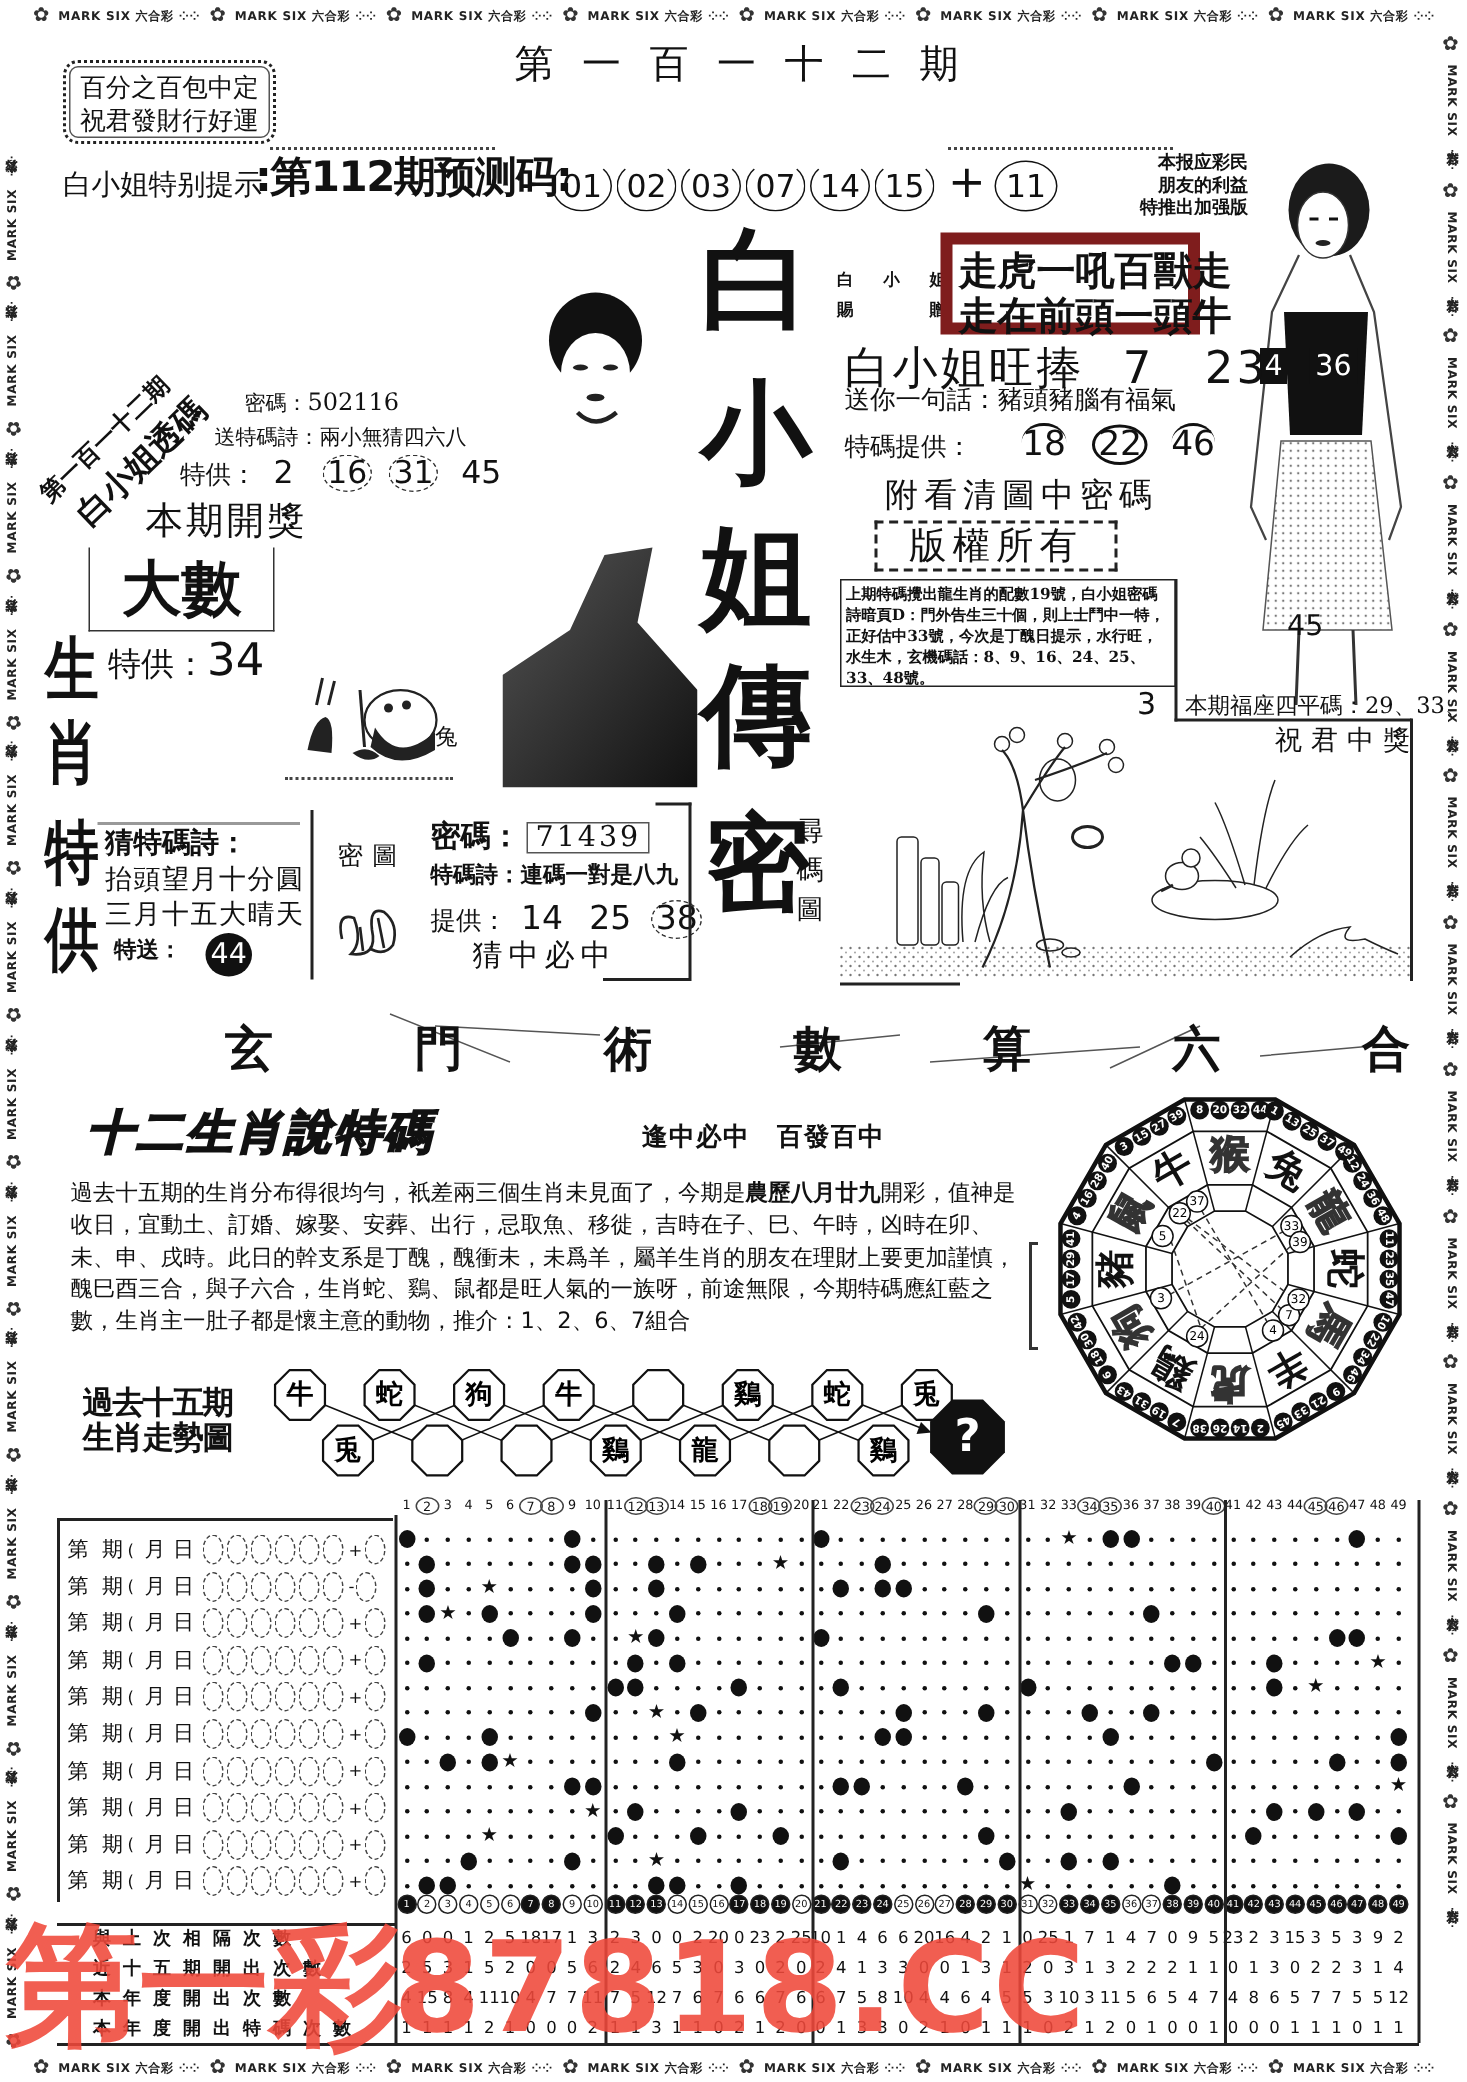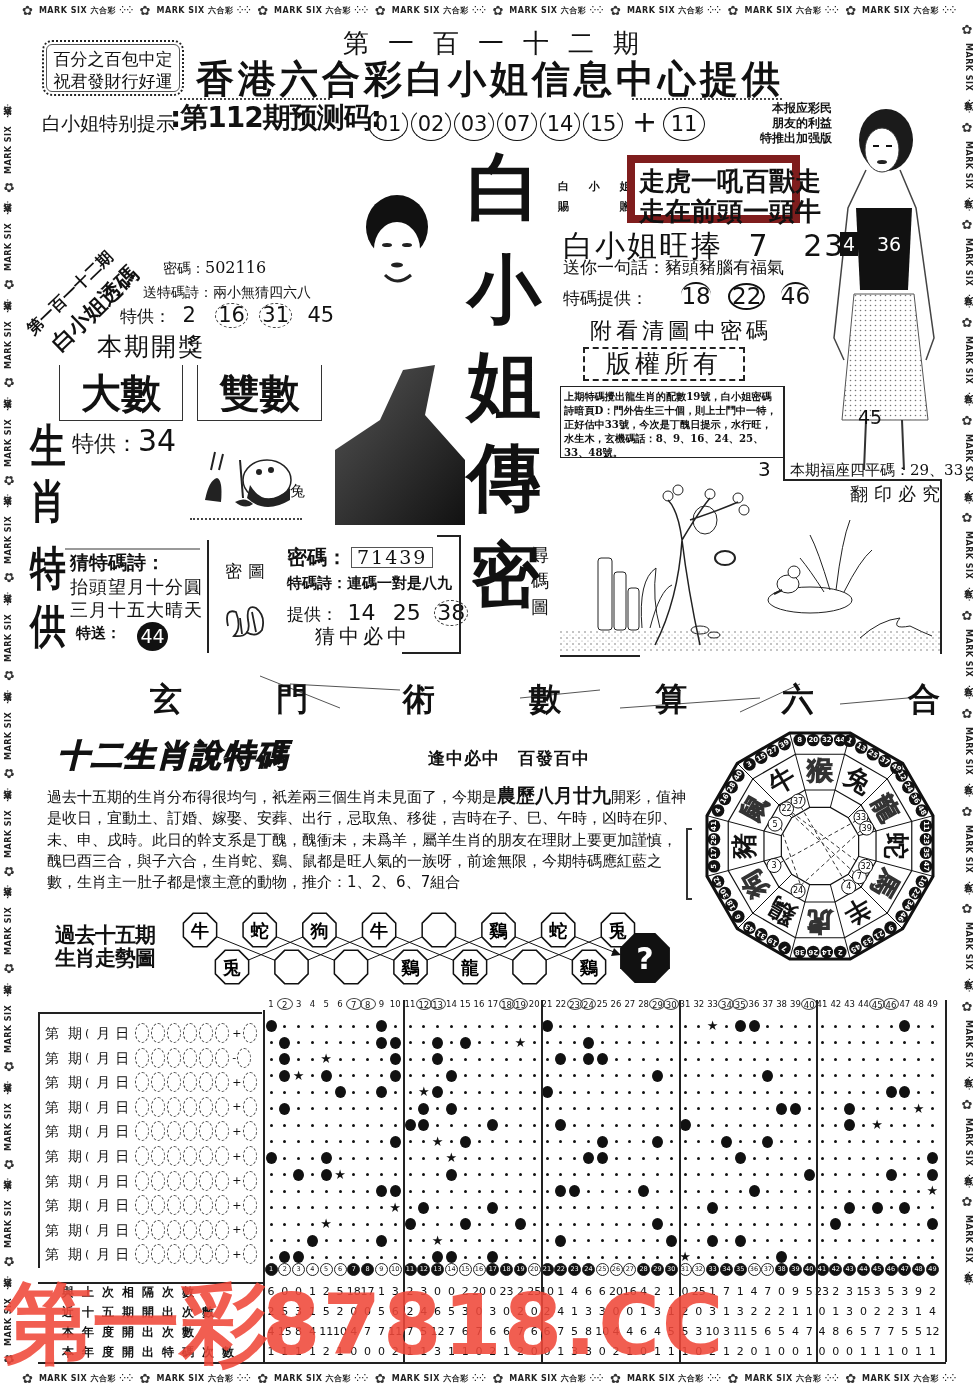--- a/index.html
+++ b/index.html
@@ -173,21 +173,20 @@
       <span class="stx">MARK SIX 六合彩 ⁘⁘</span>
       <span class="flw">✿</span>
       <span class="stx">MARK SIX 六合彩 ⁘⁘</span>
     </div>
 
   <div id="slogan-box" class="a">
     <span>百分之百包中定</span>
     <span>祝君發財行好運</span>
   </div>
   <div id="issue-title" class="a serif">第一百一十二期</div>
-  <div id="main-title" class="a serif">香港六合彩白小姐信息中心提供</div>
   <div class="dotline" style="left:180px;top:98px;width:150px"></div>
   <div class="dotline" style="left:632px;top:98px;width:150px"></div>
   <div id="hint-label" class="a">白小姐特别提示</div>
   <div id="prediction-label" class="a">:第112期预测码:</div>
   <div id="pred-nums" class="a">
       <span class="pcirc">01</span>
       <span class="pcirc">02</span>
       <span class="pcirc">03</span>
       <span class="pcirc">07</span>
       <span class="pcirc">14</span>
@@ -230,21 +229,20 @@
   </div>
   <div class="a" style="left:120px;top:303px;font-size:17px">
     <span>特供：</span>
     <span style="font-size:21px;margin-left:6px">2</span>
     <span class="dcirc" style="font-size:21px;margin-left:14px">16</span>
     <span class="dcirc" style="font-size:21px;margin-left:6px">31</span>
     <span style="font-size:21px;margin-left:10px">45</span>
   </div>
   <div class="a" style="left:97px;top:334px;font-size:25px;letter-spacing:2px">本期開獎</div>
   <div class="bigbox" style="left:59px;width:124px">大數</div>
-  <div class="bigbox" style="left:197px;width:125px">雙數</div>
   <div class="a" style="left:72px;top:426px;font-size:22px">
     <span>特供：</span><span style="font-size:30px">34</span>
   </div>
   <div class="vchar" style="top:423px">生</div>
   <div class="vchar" style="top:478px">肖</div>
   <div class="vchar" style="top:545px">特</div>
   <div class="vchar" style="top:603px">供</div>
   <div class="hl" style="left:65px;top:548px;width:135px;background:#999"></div>
   <div class="a b" style="left:70px;top:553px;font-size:19px">猜特碼詩：</div>
   <div class="a" style="left:70px;top:578px;font-size:18px;letter-spacing:1px">抬頭望月十分圓</div>
@@ -337,21 +335,21 @@
   <div class="a" style="left:590px;top:320px;font-size:22px;letter-spacing:4px">附看清圖中密碼</div>
   <div id="fax-box" class="a">版權所有</div>
   <div id="fax-text" class="a">上期特碼攪出龍生肖的配數19號，白小姐密碼詩暗頁D：門外告生三十個，則上士鬥中一特，正好估中33號，今次是丁醜日提示，水行旺，水生木，玄機碼話：8、9、16、24、25、33、48號。</div>
   <div class="a" style="left:758px;top:459px;font-size:20px">3</div>
   <div class="vl" style="left:783px;top:386px;height:95px"></div>
   <div class="a serif" style="left:790px;top:463px;font-size:15px">
     <span>本期福座四平碼：</span><span>29、33、41、48</span>
   </div>
   <div class="hl" style="left:783px;top:479px;width:158px"></div>
   <div class="vl" style="left:940px;top:479px;height:175px"></div>
-  <div class="a serif" style="left:850px;top:485px;font-size:18px;letter-spacing:6px">翻印必究</div>
+  <div class="a serif" style="left:850px;top:485px;font-size:18px;letter-spacing:6px">祝君中獎</div>
   <svg class="a" style="left:560px;top:480px" width="380" height="180">
     <defs>
         <pattern id="grain" width="6" height="6" patternUnits="userSpaceOnUse">
           <circle cx="1" cy="2" r=".8" fill="#777"></circle>
           <circle cx="4" cy="5" r=".6" fill="#999"></circle>
         </pattern>
       </defs>
     <rect x="0" y="150" width="380" height="22" fill="url(#grain)"></rect>
     <rect x="38" y="78" width="14" height="72" rx="3" fill="none" stroke="#222"></rect>
     <rect x="54" y="92" width="12" height="58" rx="3" fill="none" stroke="#222"></rect>
@@ -384,21 +382,21 @@
     <span>門</span>
     <span>術</span>
     <span>數</span>
     <span>算</span>
     <span>六</span>
     <span>合</span>
   </div>
 
   <div id="zodiac-title" class="a">十二生肖說特碼</div>
   <div id="zodiac-motto" class="a">逢中必中　百發百中</div>
-  <div id="zodiac-paragraph" class="a"><span>過去十五期的生肖分布得很均勻，衹差兩三個生肖未見面了，今期是</span><b style="font-size:19px">農歷八月廿九</b><span>開彩，值神是收日，宜動土、訂婚、嫁娶、安葬、出行，忌取魚、移徙，吉時在子、巳、午時，凶時在卯、未、申、戌時。此日的幹支系是丁醜，醜衝未，未爲羊，屬羊生肖的朋友在理財上要更加謹慎，醜巳酉三合，與子六合，生肖蛇、鷄、鼠都是旺人氣的一族呀，前途無限，今期特碼應紅藍之數，生肖主一肚子都是懷主意的動物，推介：1、2、6、7組合</span></div>
+  <div id="zodiac-paragraph" class="a"><span>過去十五期的生肖分布得很均勻，衹差兩三個生肖未見面了，今期是</span><b style="font-size:15px">農歷八月廿九</b><span>開彩，值神是收日，宜動土、訂婚、嫁娶、安葬、出行，忌取魚、移徙，吉時在子、巳、午時，凶時在卯、未、申、戌時。此日的幹支系是丁醜，醜衝未，未爲羊，屬羊生肖的朋友在理財上要更加謹慎，醜巳酉三合，與子六合，生肖蛇、鷄、鼠都是旺人氣的一族呀，前途無限，今期特碼應紅藍之數，生肖主一肚子都是懷主意的動物，推介：1、2、6、7組合</span></div>
   <div class="a" style="left:686px;top:828px;width:6px;height:72px;border:2px solid #333;border-right:none"></div>
   <div id="trend-title" class="a">
     <span>過去十五期</span>
     <span>生肖走勢圖</span>
   </div>
   <svg id="trend" class="a" style="left:170px;top:903px" width="520" height="92">
       <line x1="30" y1="27" x2="121.5" y2="64" stroke="#111"></line>
       <line x1="62" y1="64" x2="149.4" y2="27" stroke="#111"></line>
       <line x1="89.7" y1="27" x2="181" y2="64" stroke="#111"></line>
       <line x1="121.5" y1="64" x2="209.10000000000002" y2="27" stroke="#111"></line>

